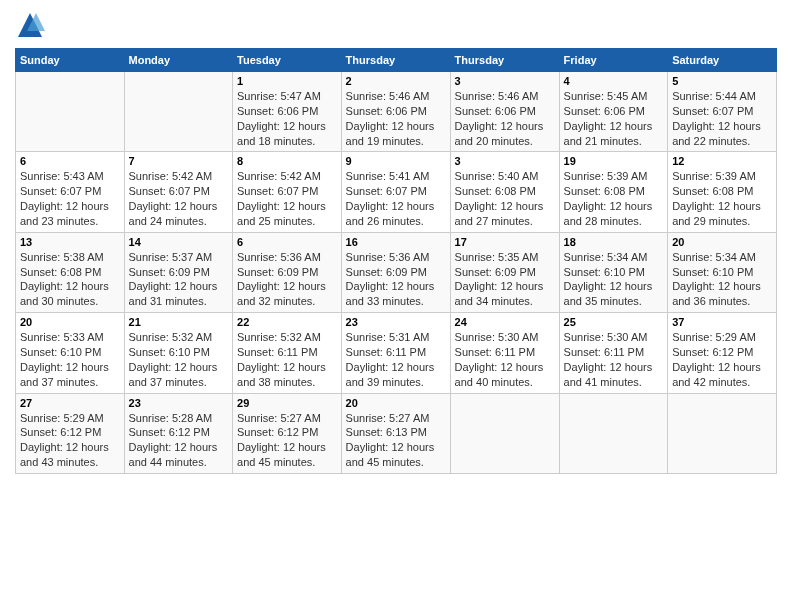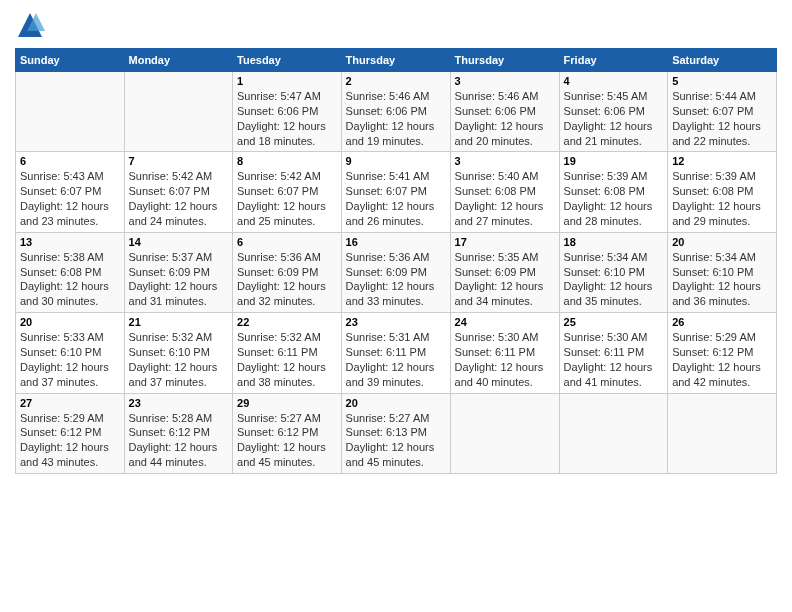--- a/index.html
+++ b/index.html
@@ -240,21 +240,21 @@
           </td>
           <td>
             <span class="day-num">24</span>
             <div class="day-info">Sunrise: 5:30 AM<br>Sunset: 6:11 PM<br>Daylight: 12 hours<br>and 40 minutes.</div>
           </td>
           <td>
             <span class="day-num">25</span>
             <div class="day-info">Sunrise: 5:30 AM<br>Sunset: 6:11 PM<br>Daylight: 12 hours<br>and 41 minutes.</div>
           </td>
           <td>
-            <span class="day-num">26</span>
+            <span class="day-num">37</span>
             <div class="day-info">Sunrise: 5:29 AM<br>Sunset: 6:12 PM<br>Daylight: 12 hours<br>and 42 minutes.</div>
           </td>
         </tr>
         <tr>
           <td>
             <span class="day-num">27</span>
             <div class="day-info">Sunrise: 5:29 AM<br>Sunset: 6:12 PM<br>Daylight: 12 hours<br>and 43 minutes.</div>
           </td>
           <td>
             <span class="day-num">23</span>

